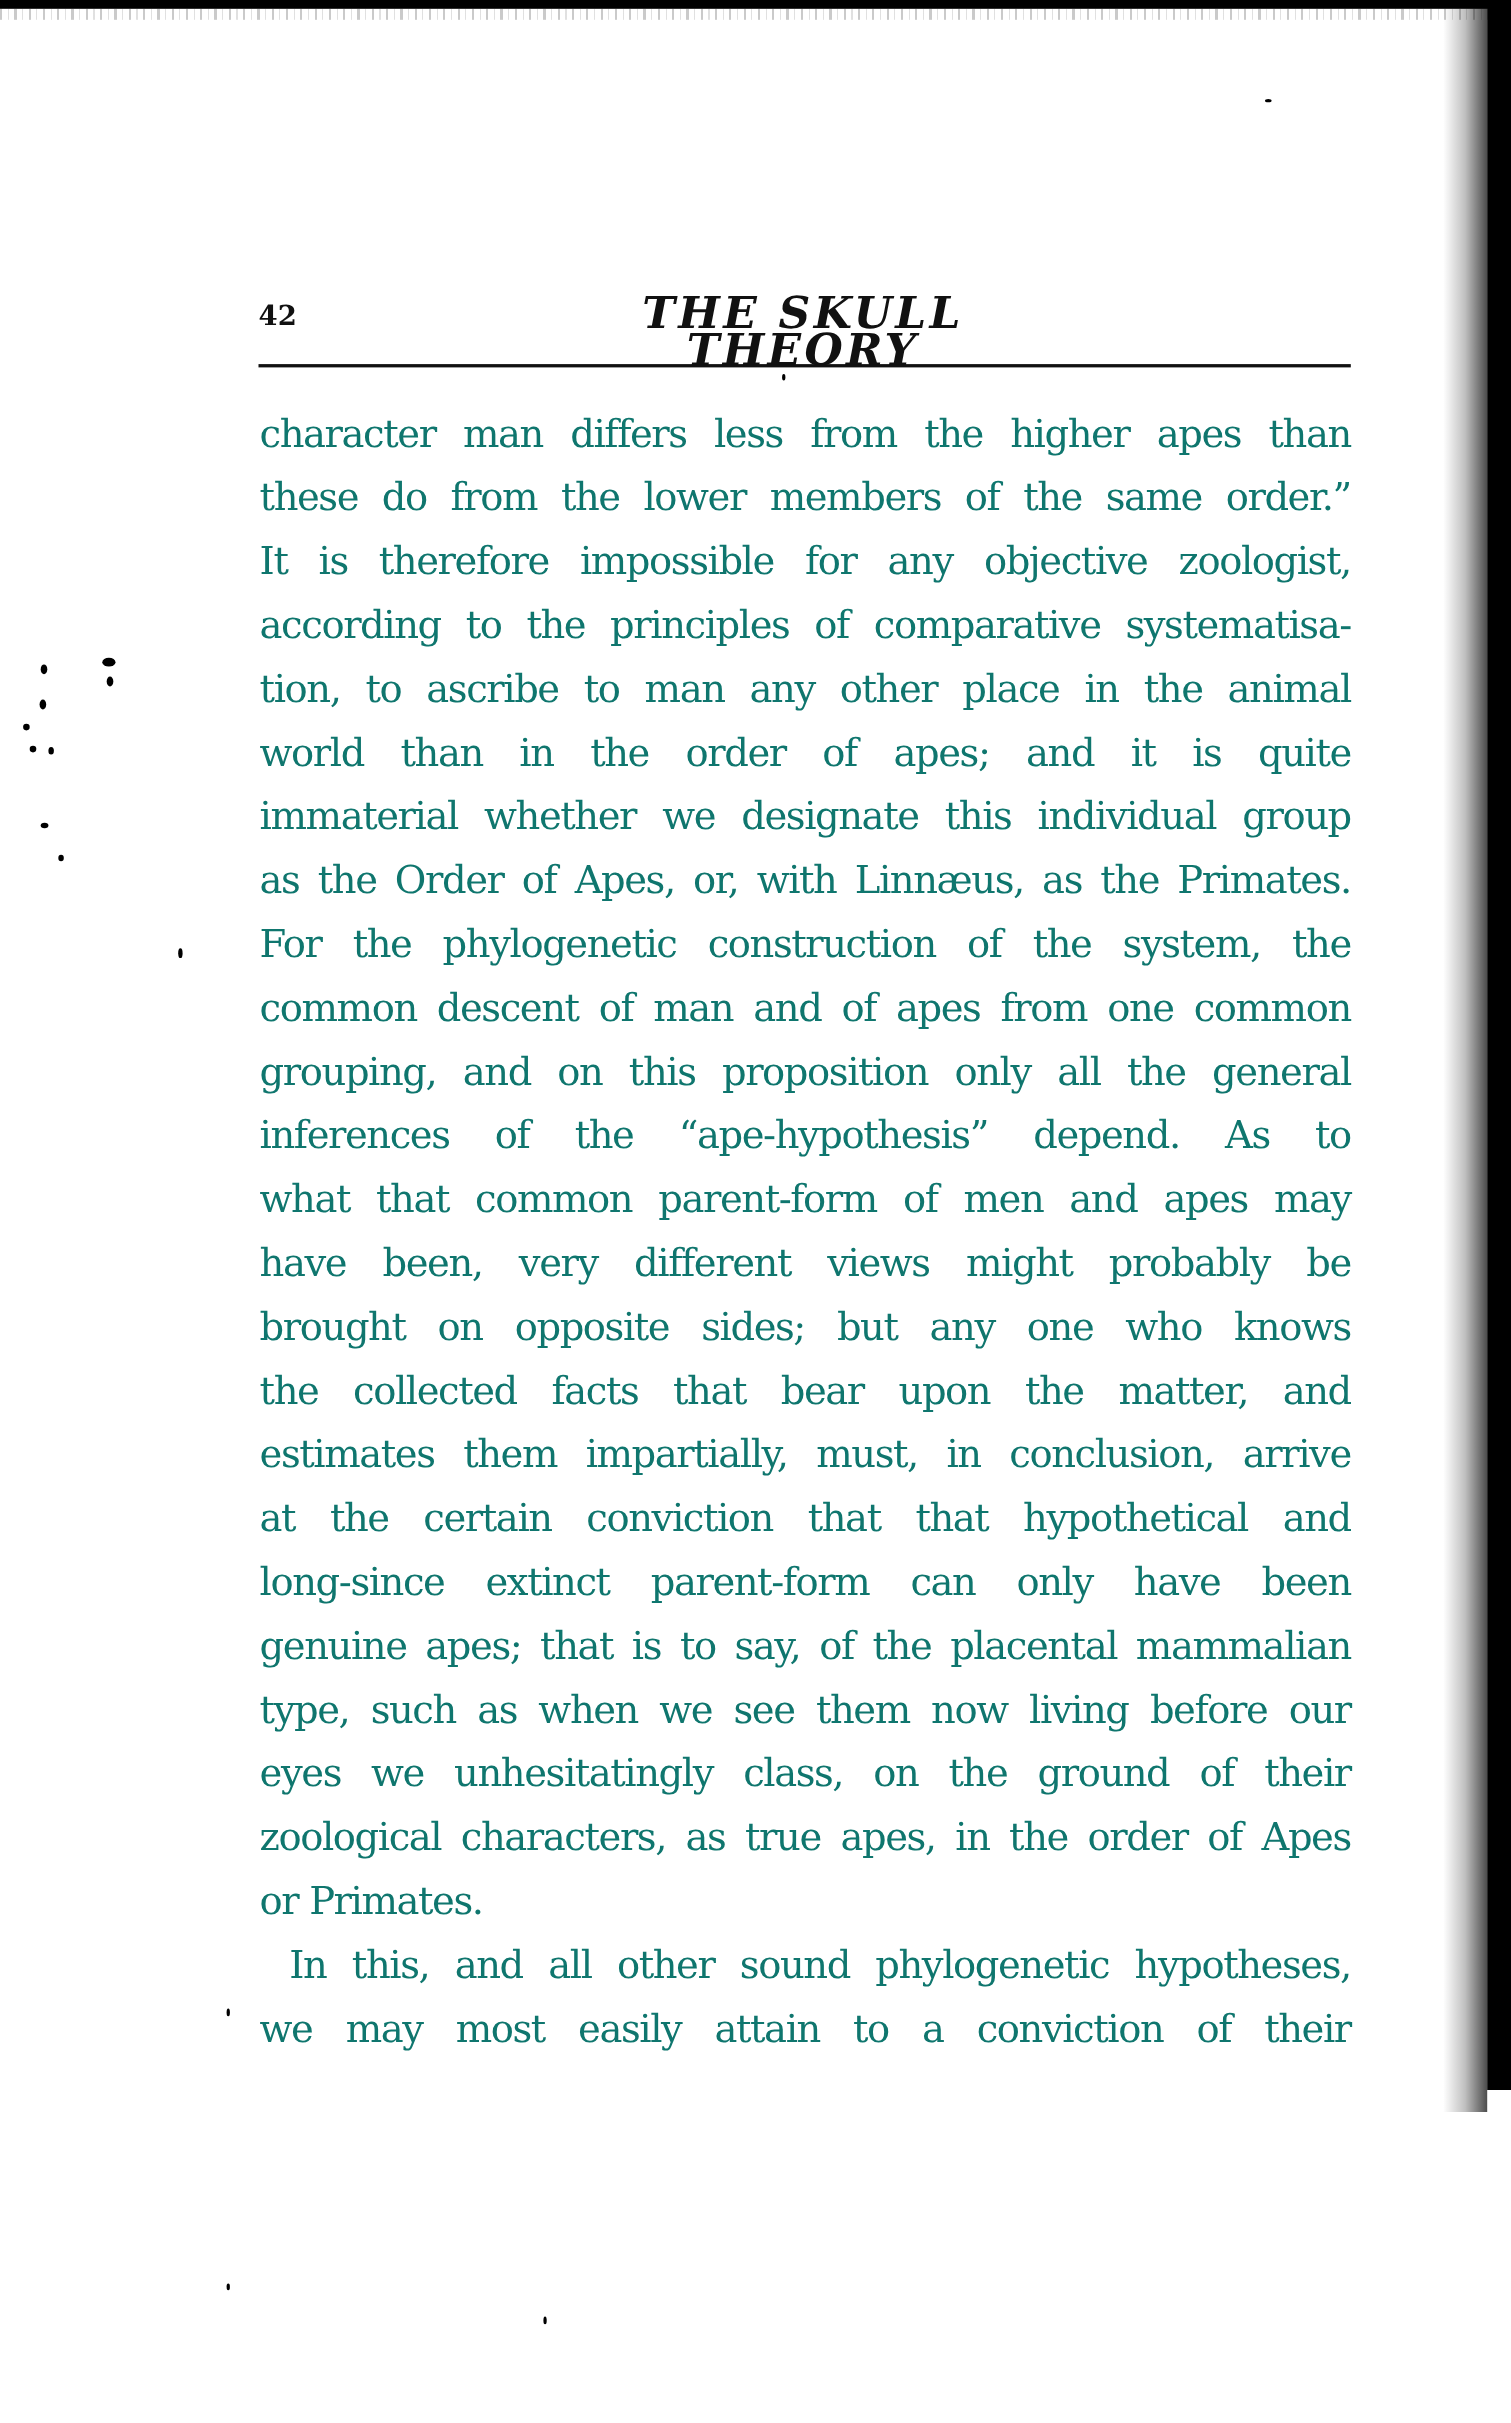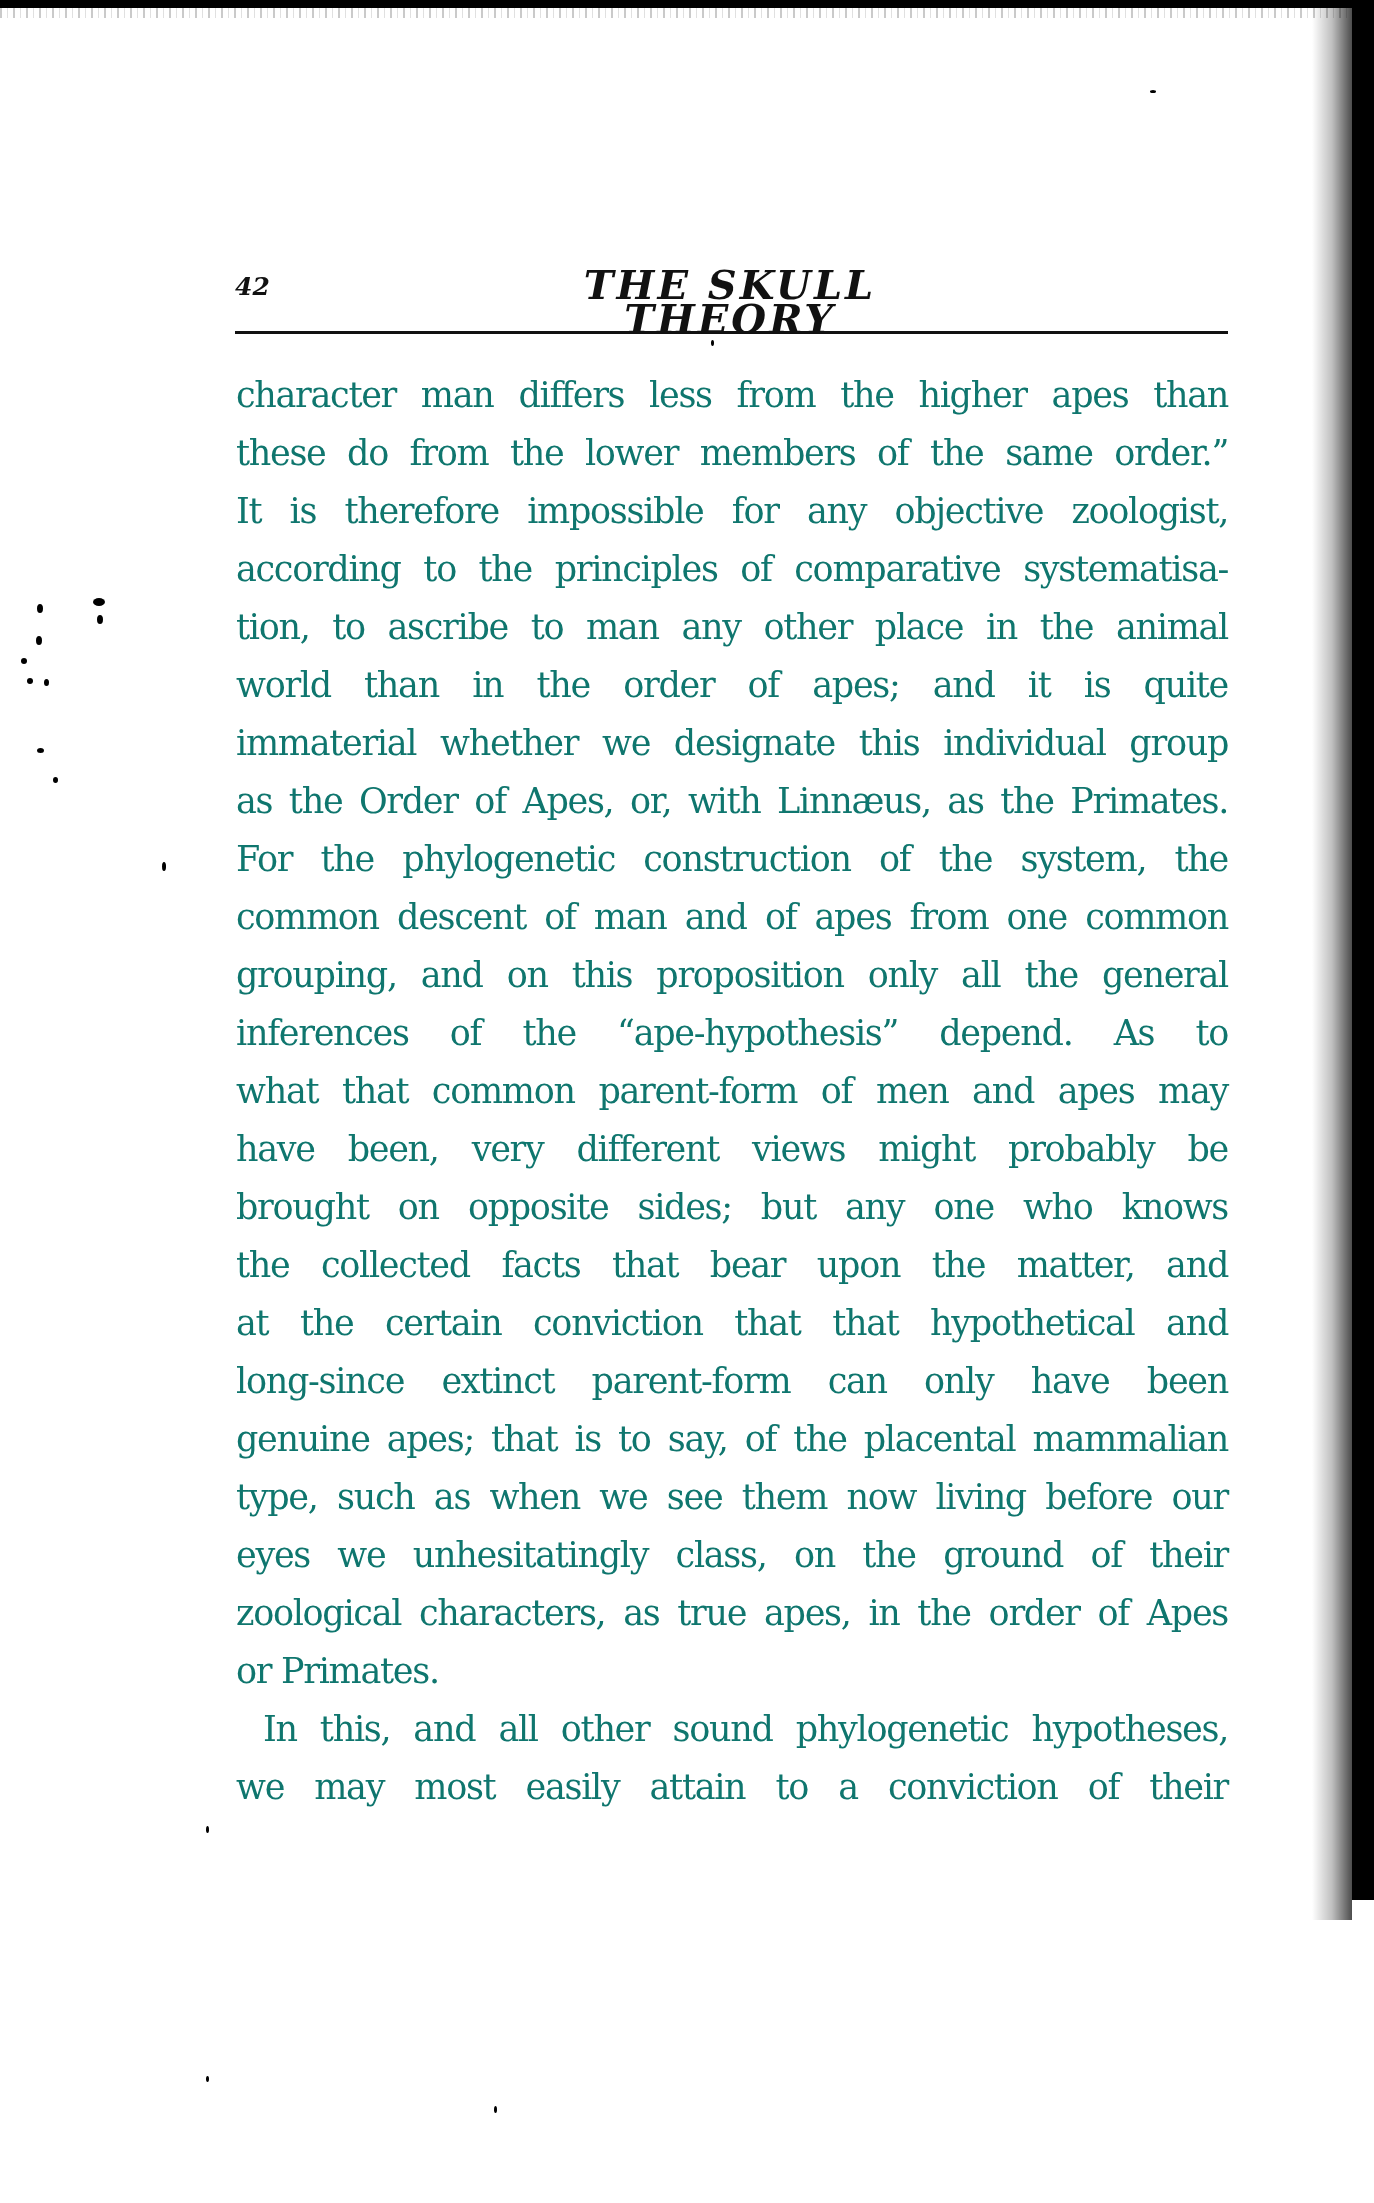--- a/index.html
+++ b/index.html
@@ -51,21 +51,20 @@
       top: 268px;
       width: 993px;
       height: 36px;
     }
     .page-number {
       position: absolute;
       left: 0;
       top: 4px;
       font-family: "DejaVu Serif", serif;
       font-weight: bold;
-      font-style: italic;
       font-size: 25px;
       line-height: 30px;
       color: #111;
     }
     .running-title {
       position: absolute;
       left: 275px;
       top: 0;
       width: 440px;
       text-align: center;
@@ -151,20 +150,21 @@
     <span class="line">immaterial whether we designate this individual group</span>
     <span class="line">as the Order of Apes, or, with Linnæus, as the Primates.</span>
     <span class="line">For the phylogenetic construction of the system, the</span>
     <span class="line">common descent of man and of apes from one common</span>
     <span class="line">grouping, and on this proposition only all the general</span>
     <span class="line">inferences of the “ape-hypothesis” depend. As to</span>
     <span class="line">what that common parent-form of men and apes may</span>
     <span class="line">have been, very different views might probably be</span>
     <span class="line">brought on opposite sides; but any one who knows</span>
     <span class="line">the collected facts that bear upon the matter, and</span>
+    <span class="line">estimates them impartially, must, in conclusion, arrive</span>
     <span class="line">at the certain conviction that that hypothetical and</span>
     <span class="line">long-since extinct parent-form can only have been</span>
     <span class="line">genuine apes; that is to say, of the placental mammalian</span>
     <span class="line">type, such as when we see them now living before our</span>
     <span class="line">eyes we unhesitatingly class, on the ground of their</span>
     <span class="line">zoological characters, as true apes, in the order of Apes</span>
     <span class="line last">or Primates.</span>
   </div>
   <div>
     <span class="line indent">In this, and all other sound phylogenetic hypotheses,</span>

